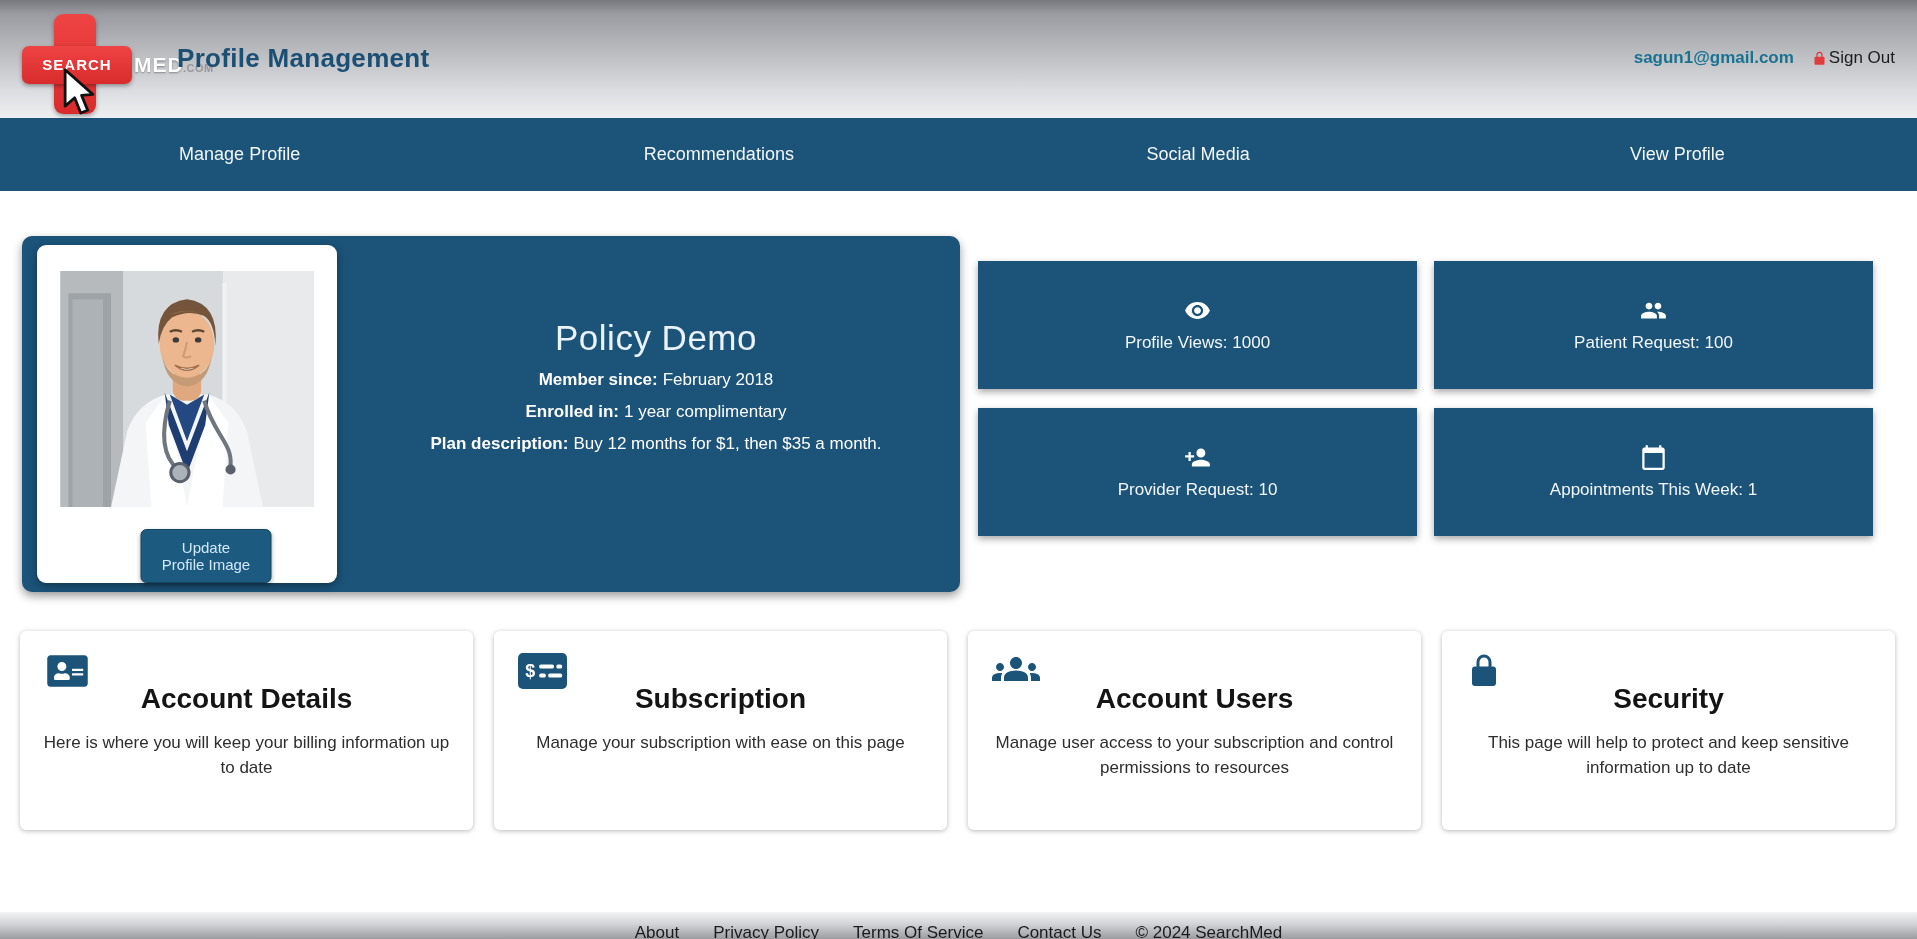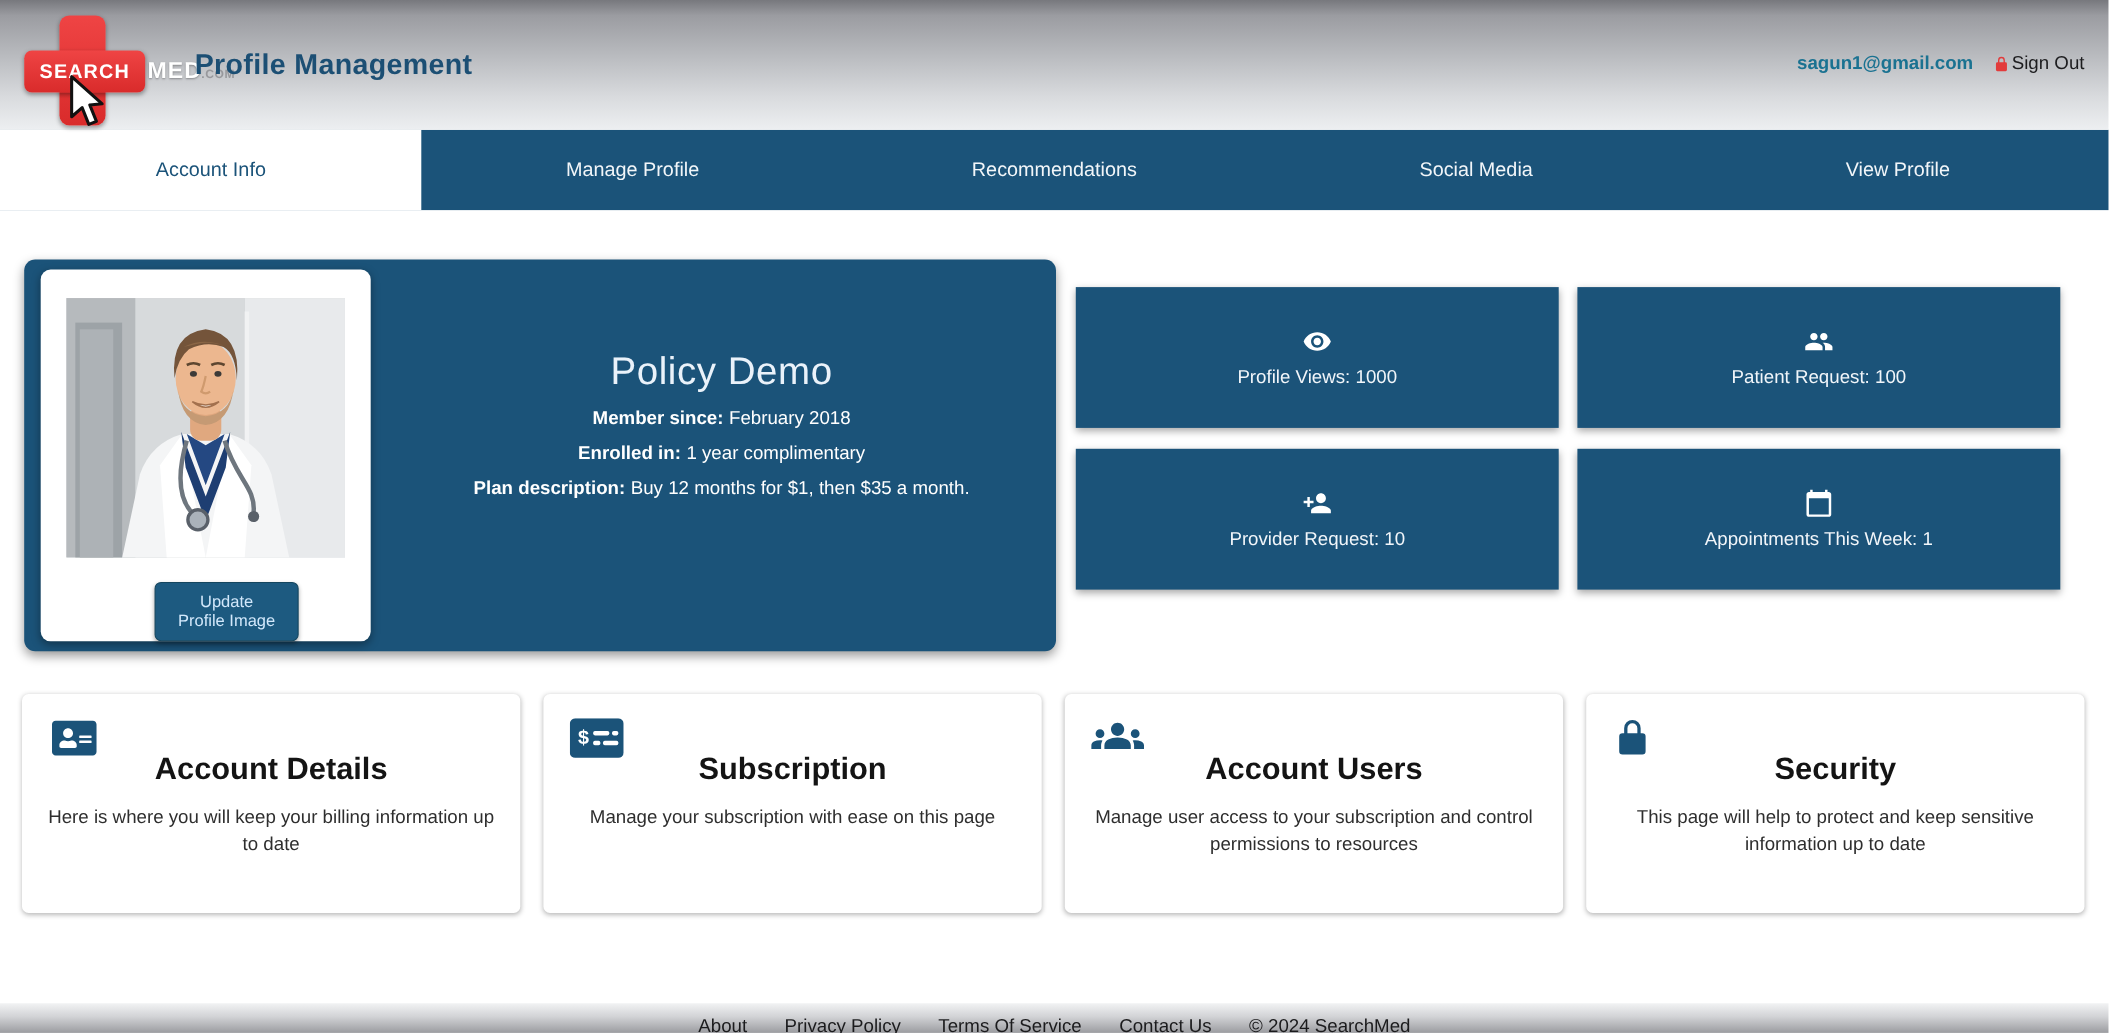--- a/index.html
+++ b/index.html
@@ -12,21 +12,21 @@
 
   
   .header {
     position: absolute; top: 0; left: 0; width: 1917px; height: 118px;
     background: linear-gradient(180deg, #77787d 0%, #9b9ca1 12%, #b8babe 42%, #d9dbde 75%, #edeff1 100%);
     z-index: 5;
   }
   .logo { position: absolute; left: 10px; top: 6px; width: 200px; height: 112px; cursor: pointer; }
   .cross-v { position: absolute; left: 44px; top: 8px; width: 42px; height: 100px; background: linear-gradient(180deg,#ef4444,#d92b2b); border-radius: 9px; box-shadow: 0 2px 4px rgba(0,0,0,.35); }
   .cross-h { position: absolute; left: 12px; top: 40px; width: 110px; height: 38px; background: linear-gradient(180deg,#ef4444,#d92b2b); border-radius: 7px; box-shadow: 0 2px 4px rgba(0,0,0,.35); }
-  .logo-search { position: absolute; left: 16px; top: 40px; width: 102px; height: 38px; line-height: 38px; text-align: center; color: #fff; font-weight: bold; font-size: 18px; letter-spacing: 1px; }
+  .logo-search { position: absolute; left: 16px; top: 40px; width: 102px; height: 38px; line-height: 38px; text-align: center; color: #fff; font-weight: bold; font-size: 15px; letter-spacing: 1px; }
   .logo-med { position: absolute; left: 124px; top: 47px; color: #ffffff; font-weight: bold; font-size: 21px; letter-spacing: 1px; text-shadow: 0 1px 2px rgba(0,0,0,.35); }
   .logo-com { position: absolute; left: 173px; top: 56px; color: #97989c; font-weight: bold; font-size: 11px; letter-spacing: .5px; }
   .logo-cursor { position: absolute; left: 48px; top: 62px; width: 42px; height: 52px; }
   .page-title { position: absolute; left: 177px; top: 43px; font-size: 26px; font-weight: bold; color: #1c4f74; letter-spacing: .3px; }
   .header-right { position: absolute; right: 22px; top: 48px; display: flex; align-items: center; gap: 18px; }
   .header-email { color: #1a7291; font-weight: bold; font-size: 17px; cursor: pointer; }
   .signout { display: flex; align-items: center; gap: 2px; cursor: pointer; }
   .signout-label { color: #1c1c1e; font-size: 17px; }
   .lock-mini { width: 15px; height: 15px; fill: #e23b3b; }
 
@@ -110,21 +110,20 @@
     <span class="signout">
       <svg class="lock-mini" viewBox="0 0 24 24">
         <path d="M12 1a5 5 0 0 0-5 5v3H6a2 2 0 0 0-2 2v9a2 2 0 0 0 2 2h12a2 2 0 0 0 2-2v-9a2 2 0 0 0-2-2h-1V6a5 5 0 0 0-5-5zm-3 8V6a3 3 0 1 1 6 0v3H9z"></path>
       </svg>
       <span class="signout-label">Sign Out</span>
     </span>
   </div>
 </div>
 
 <div class="nav">
-  <div class="nav-tab active">Account Info</div>
   <div class="nav-tab">Manage Profile</div>
   <div class="nav-tab">Recommendations</div>
   <div class="nav-tab">Social Media</div>
   <div class="nav-tab">View Profile</div>
 </div>
 
 <div class="hero">
   <div class="photo-card">
     <div class="photo-frame">
       <svg viewBox="0 0 250 233" width="256" height="236">

